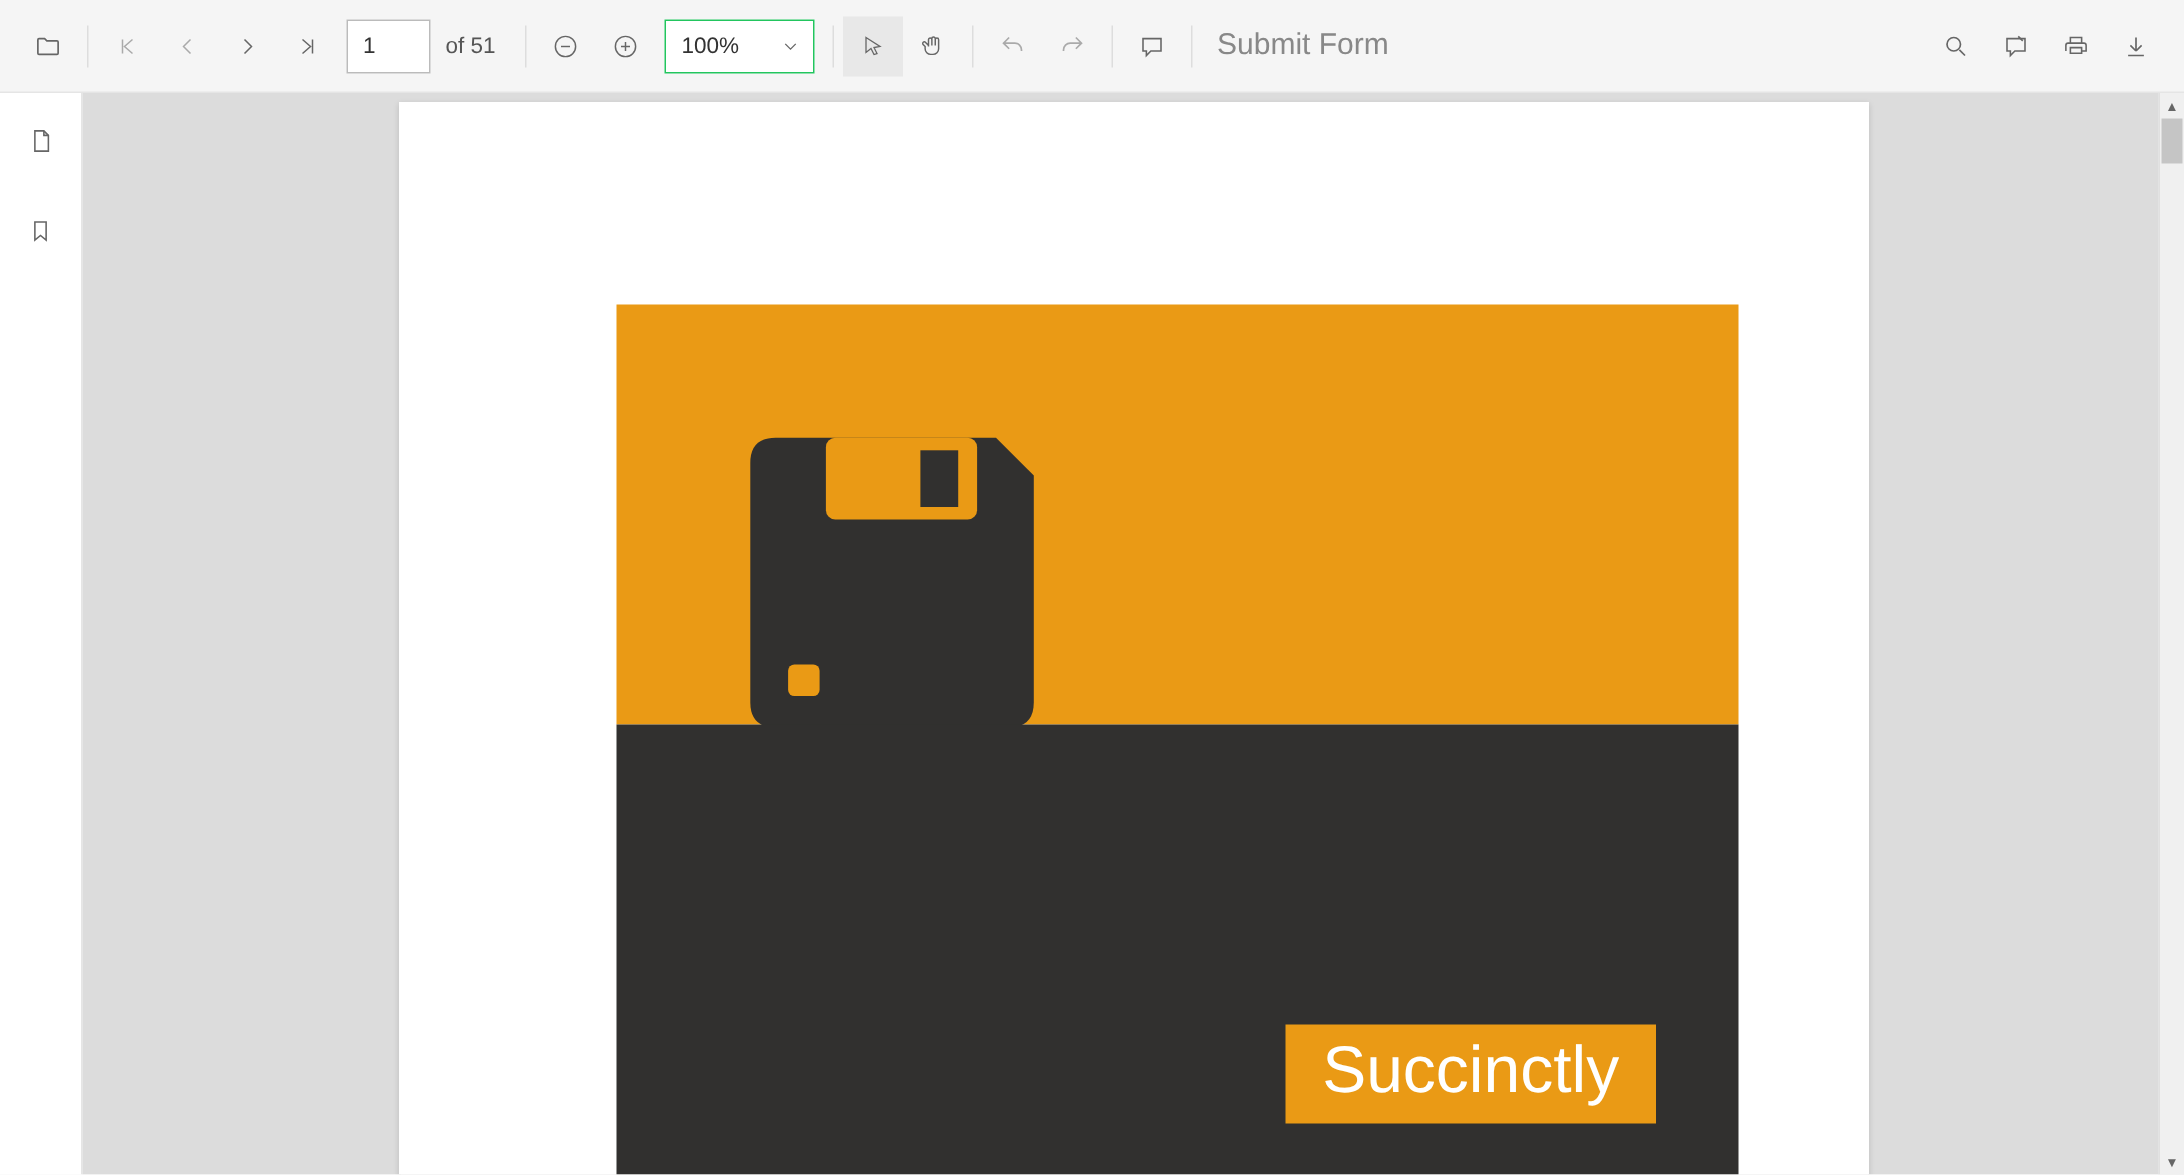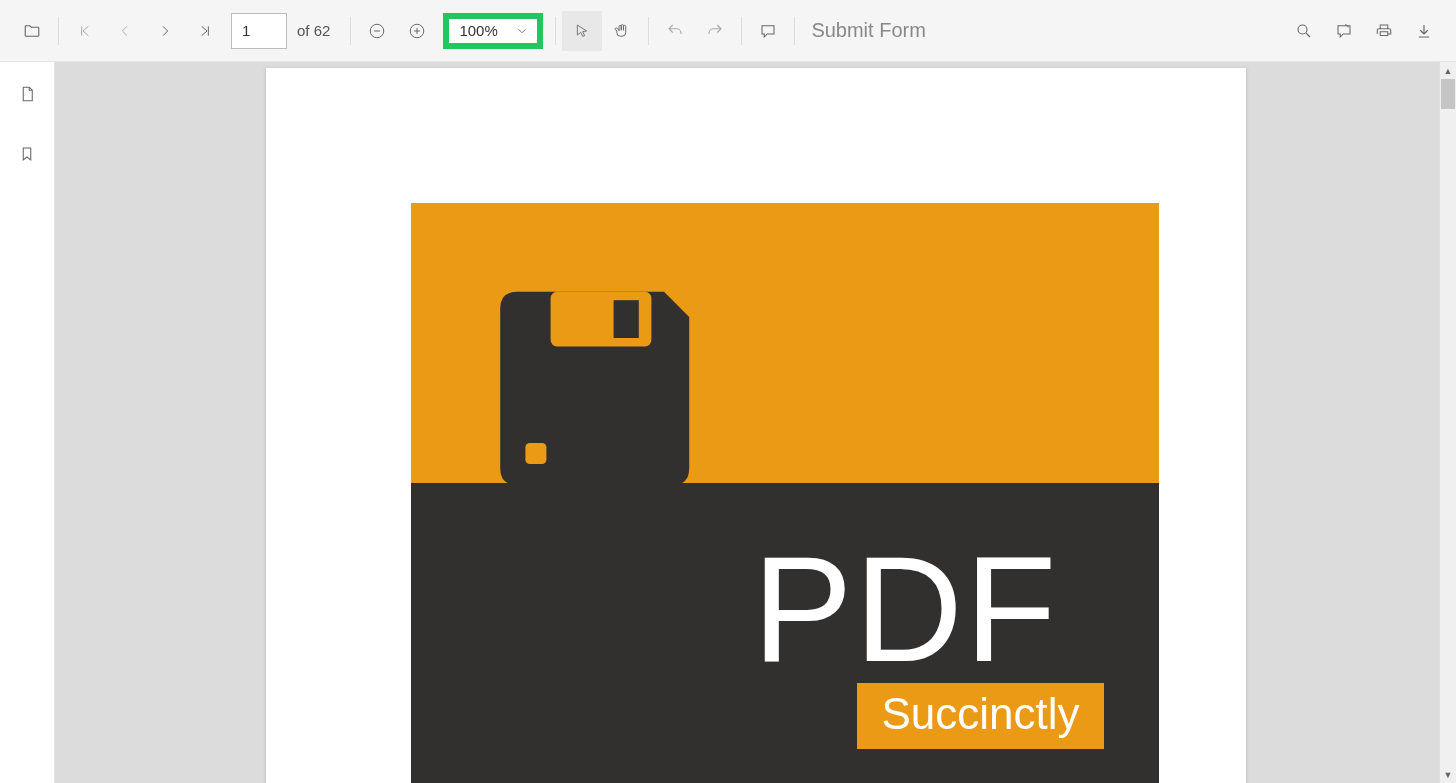--- a/index.html
+++ b/index.html
@@ -51,21 +51,21 @@
   }
   .page-total {
     margin: 0 14px 0 10px;
     font-size: 15px;
     color: #555;
   }
   .zoom-select {
     position: relative;
     width: 100px;
     height: 36px;
-    border: 6px solid #22c55e;
+    border: 1px solid #22c55e;
     background: #fff;
     display: flex;
     align-items: center;
     padding: 0 10px;
     font-size: 15px;
     color: #333;
     margin: 0 6px;
     cursor: pointer;
   }
   .zoom-caret {
@@ -226,21 +226,21 @@
         <path d="M9 5l7 7-7 7"></path>
       </svg>
   </button>
   <button class="tool-btn">
     <svg width="16" height="16" viewBox="0 0 24 24" fill="none" stroke="#666" stroke-width="1.5">
         <path d="M17 5v14M7 5l8 7-8 7"></path>
       </svg>
   </button>
 
   <input class="page-input" value="1" style="">
-  <span class="page-total">of 62</span>
+  <span class="page-total">of 51</span>
 
   <div class="sep"></div>
 
   <button class="tool-btn">
     <svg width="18" height="18" viewBox="0 0 24 24" fill="none" stroke="#666" stroke-width="1.3">
         <circle cx="12" cy="12" r="9"></circle>
         <path d="M8 12h8"></path>
       </svg>
   </button>
   <button class="tool-btn">
@@ -343,21 +343,20 @@
       <div class="cover">
         <div class="cover-top">
           <svg class="floppy" width="210" height="210" viewBox="0 0 100 100">
             <path d="M10 8 h70 l12 12 v72 q0 8 -8 8 h-74 q-8 0 -8 -8 v-76 q0 -8 8 -8 z" fill="#31302f"></path>
             <rect x="26" y="8" width="48" height="26" rx="3" fill="#ea9a15"></rect>
             <rect x="56" y="12" width="12" height="18" fill="#31302f"></rect>
             <rect x="14" y="80" width="10" height="10" rx="2" fill="#ea9a15"></rect>
           </svg>
         </div>
         <div class="cover-bottom">
-          <div class="title-pdf">PDF</div>
           <div class="subtitle-box">Succinctly</div>
         </div>
       </div>
     </div>
 
     <div class="scrollbar">
       <div class="scroll-arrow">▲</div>
       <div class="scroll-track">
         <div class="scroll-thumb"></div>
       </div>

